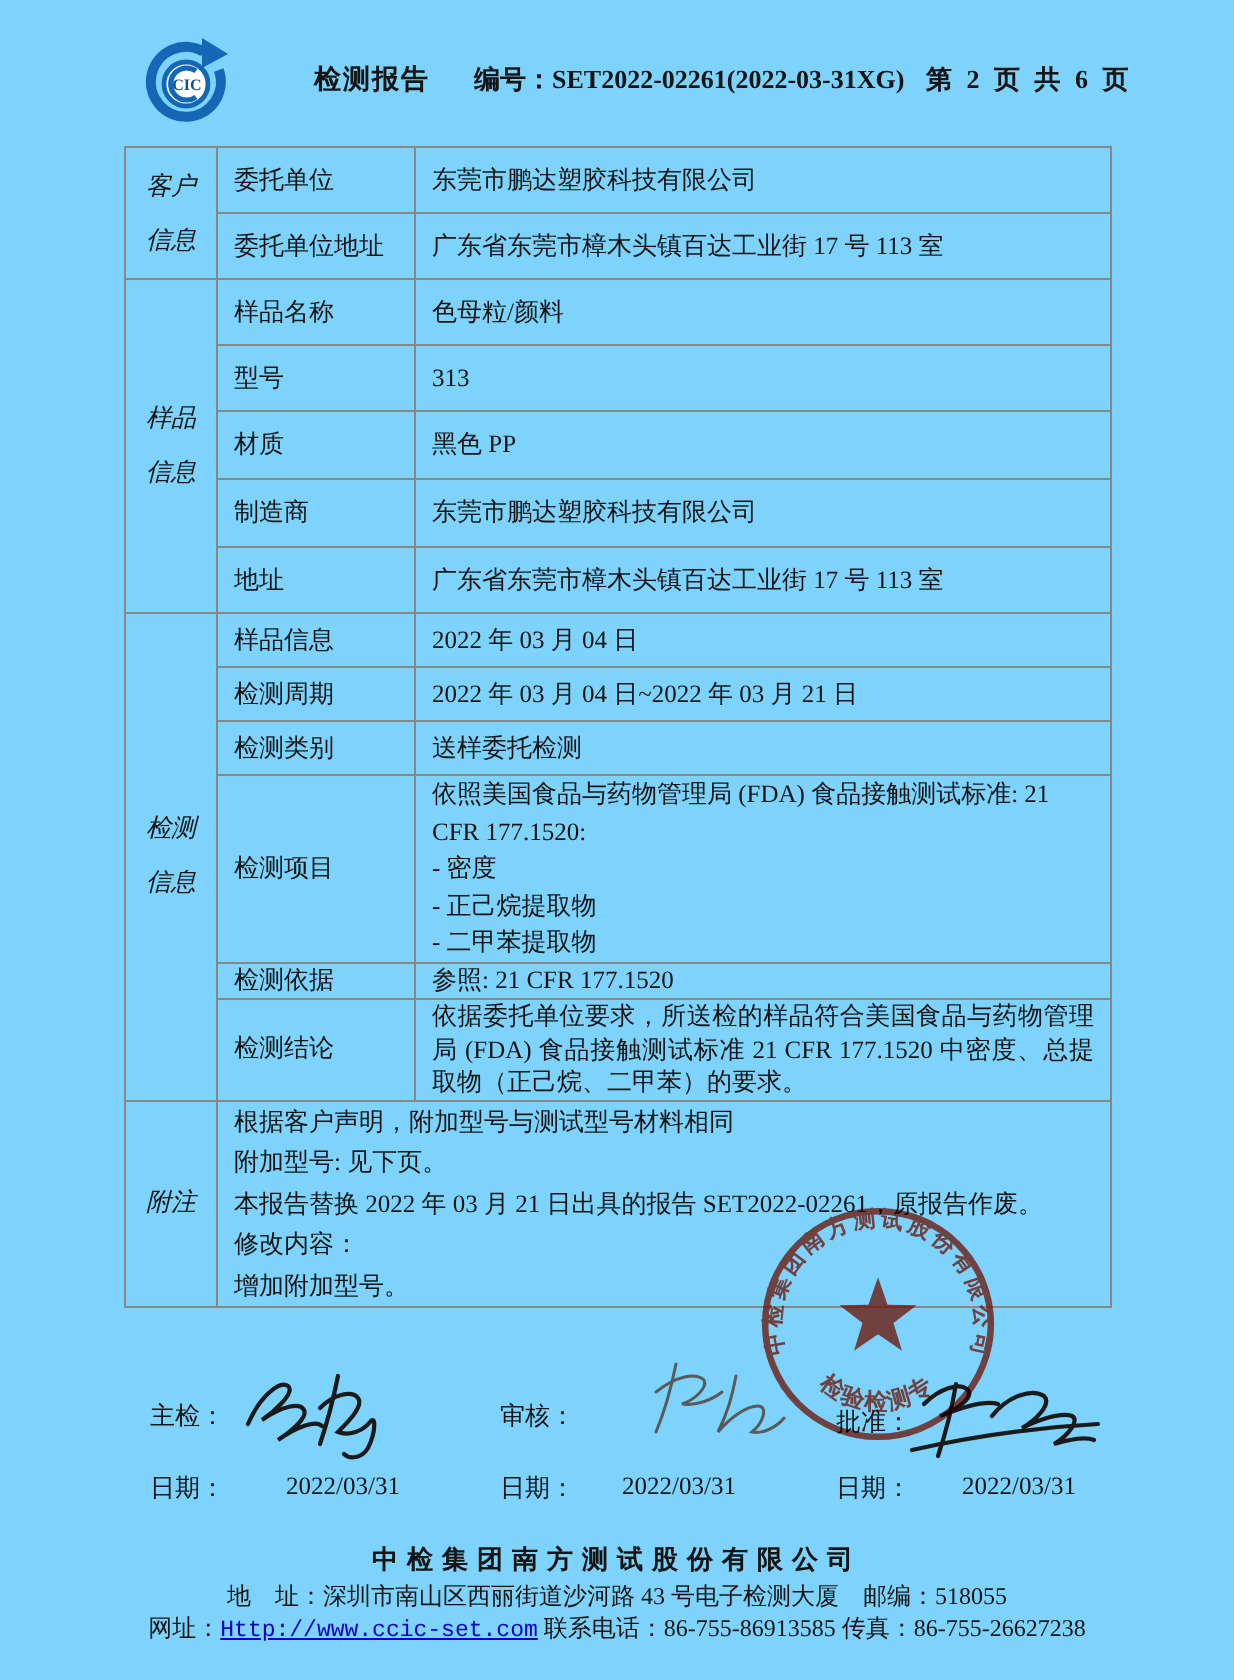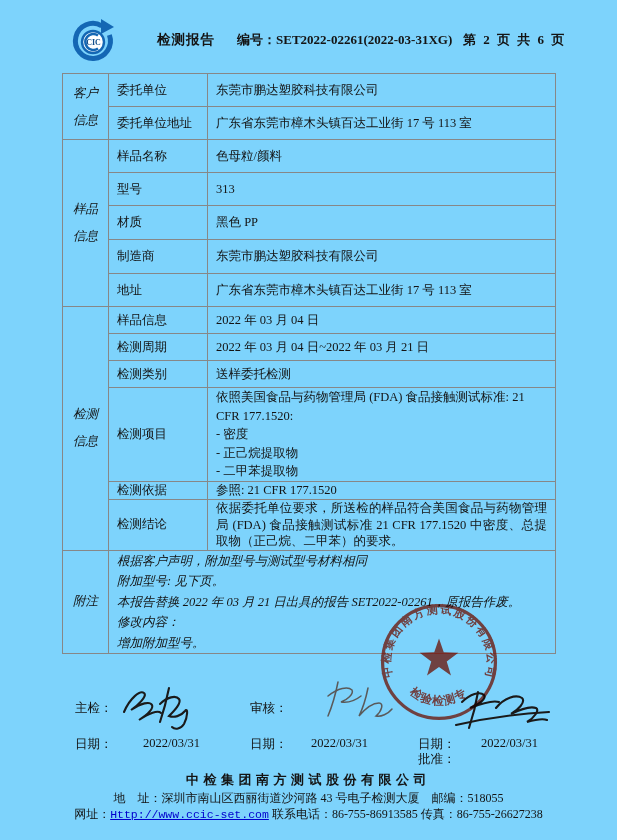--- a/index.html
+++ b/index.html
@@ -16,21 +16,21 @@
   
   table.report { position:absolute; left:62px; top:73px; width:493px; border-collapse:collapse; table-layout:fixed; font-size:12.5px; }
   table.report td { border:1px solid #878787; padding:0 8px; vertical-align:middle; }
   td.sec { text-align:center; padding:0 9px; line-height:27px;font-style:italic; }
   td.lbl { padding-left:8px; }
   td.val { padding-left:11px; }
   tr.h33{height:33px} tr.h34{height:34px} tr.h27{height:27px}
   tr.items{height:94px} tr.basis{height:18px} tr.concl{height:50px} tr.notes{height:103px}
   td.multi { padding:2px 11px; line-height:18.5px; }
   td.concl-cell { padding:2px 11px; line-height:16.5px; text-align:justify; }
-  td.notes-cell { padding:1px 11px; line-height:20.5px;font-style:italic; }
+  td.notes-cell { padding:1px 11px; line-height:20.5px; }
   
   .stamp { position:absolute; left:378px; top:601px; width:122px; height:122px; opacity:.9; mix-blend-mode:multiply; z-index:5; }
   
   .sig-area { position:absolute; left:0; top:670px; width:617px; height:110px; font-size:12.5px; }
   .sig-area .lab { position:absolute; }
   .sig-svg { position:absolute; }
   
   .foot-co { position:absolute; left:0; top:771px; width:617px; text-align:center; font-size:13px; font-weight:bold; letter-spacing:4.5px; }
   .foot-addr { position:absolute; left:0; top:790px; width:617px; text-align:center; font-size:12px; }
   .foot-web { position:absolute; left:0; top:806px; width:617px; text-align:center; font-size:12px; }
@@ -158,21 +158,21 @@
       </g>
     </svg>
     <span class="lab" style="left:250px; top:30px;">审核：</span>
     <svg class="sig-svg" style="left:318px; top:6px;" width="88" height="50" viewBox="0 0 88 50">
       <g fill="none" stroke="#5a5a5a" stroke-width="1.5" stroke-linecap="round">
         <path d="M20 6 C18 16 15 28 10 40"></path>
         <path d="M10 20 C20 12 30 10 34 14 C36 18 29 24 23 26 C30 27 38 24 43 20"></path>
         <path d="M50 12 C48 22 46 30 41 40 C47 33 55 27 61 27 C66 27 64 35 58 40 C63 41 70 38 74 33"></path>
       </g>
     </svg>
-    <span class="lab" style="left:418px; top:33px;margin-top:48px;">批准：</span>
+    <span class="lab" style="left:418px; top:33px;">批准：</span>
     <svg class="sig-svg" style="left:450px; top:14px;" width="104" height="52" viewBox="0 0 104 52">
       <g fill="none" stroke="#1a1a1a" stroke-width="2.1" stroke-linecap="round">
         <path d="M12 18 C20 10 30 7 34 11 C37 15 28 21 20 24 C30 20 43 16 49 18"></path>
         <path d="M28 8 C26 20 23 32 19 44"></path>
         <path d="M46 24 C54 14 66 10 72 14 C76 18 68 26 61 30 C69 26 80 22 86 24 C90 26 84 34 77 38 C84 36 92 34 97 36"></path>
         <path d="M6 41 C32 35 64 30 99 28"></path>
       </g>
     </svg>
     <span class="lab" style="left:75px; top:66px;">日期：</span>
     <span class="lab" style="left:143px; top:66px;">2022/03/31</span>

